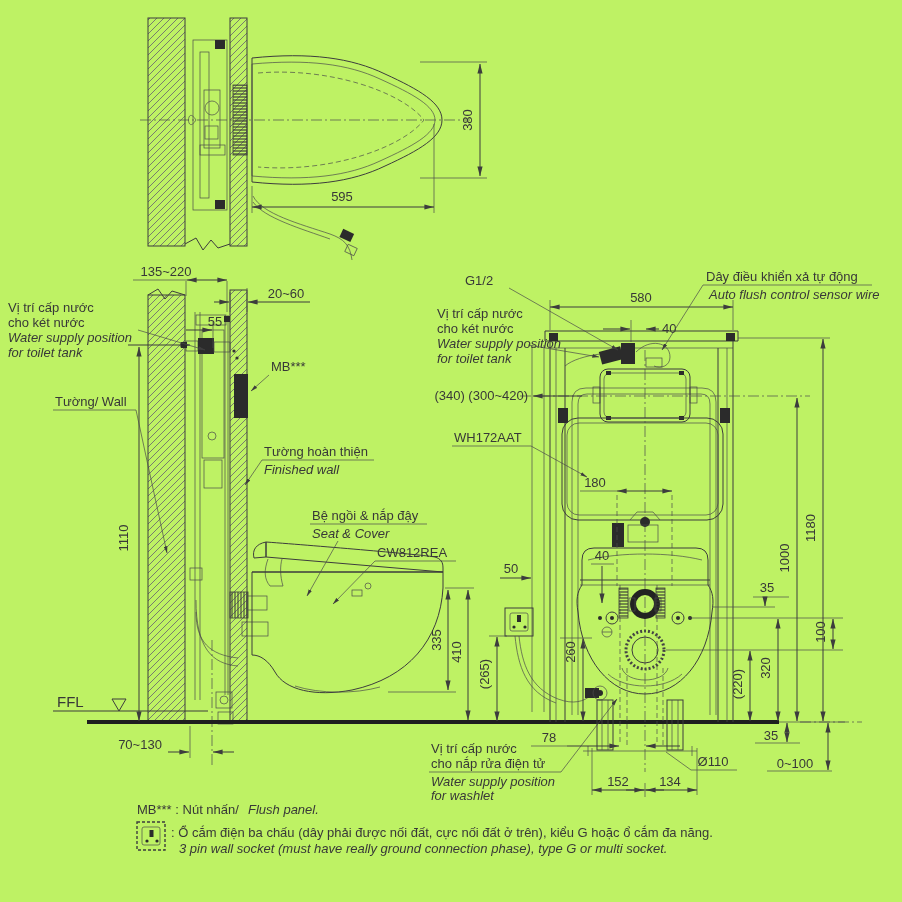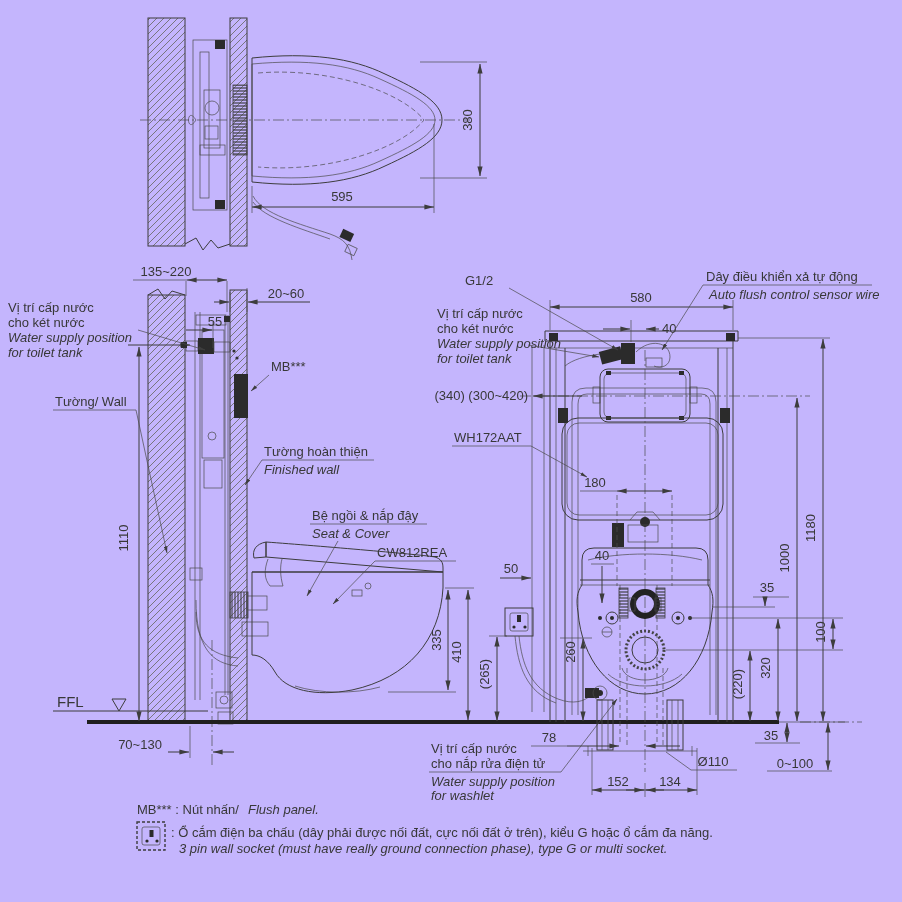--- a/index.html
+++ b/index.html
@@ -1,16 +1,16 @@
 <!DOCTYPE html>
 <html><head>
 <meta charset="utf-8">
 <style>
   html,body{margin:0;padding:0;background:#fff;}
-  #stage{position:relative;width:902px;height:902px;background:#c4b5fd;overflow:hidden;
+  #stage{position:relative;width:902px;height:902px;background:#bef264;overflow:hidden;
          font-family:"Liberation Sans",sans-serif;}
   svg{position:absolute;left:0;top:0;}
   svg text{font-family:"Liberation Sans",sans-serif;font-size:13px;fill:#383838;}
   .it{font-style:italic;}
   .big{font-size:15px;}
   .tm{text-anchor:middle;}
   .te{text-anchor:end;}
   .ln{stroke:#3d3d3d;fill:none;stroke-width:1;}
   .lt{stroke:#4a4a4a;fill:none;stroke-width:.7;}
   .thk{stroke:#1f1f1f;fill:none;stroke-width:4;}

